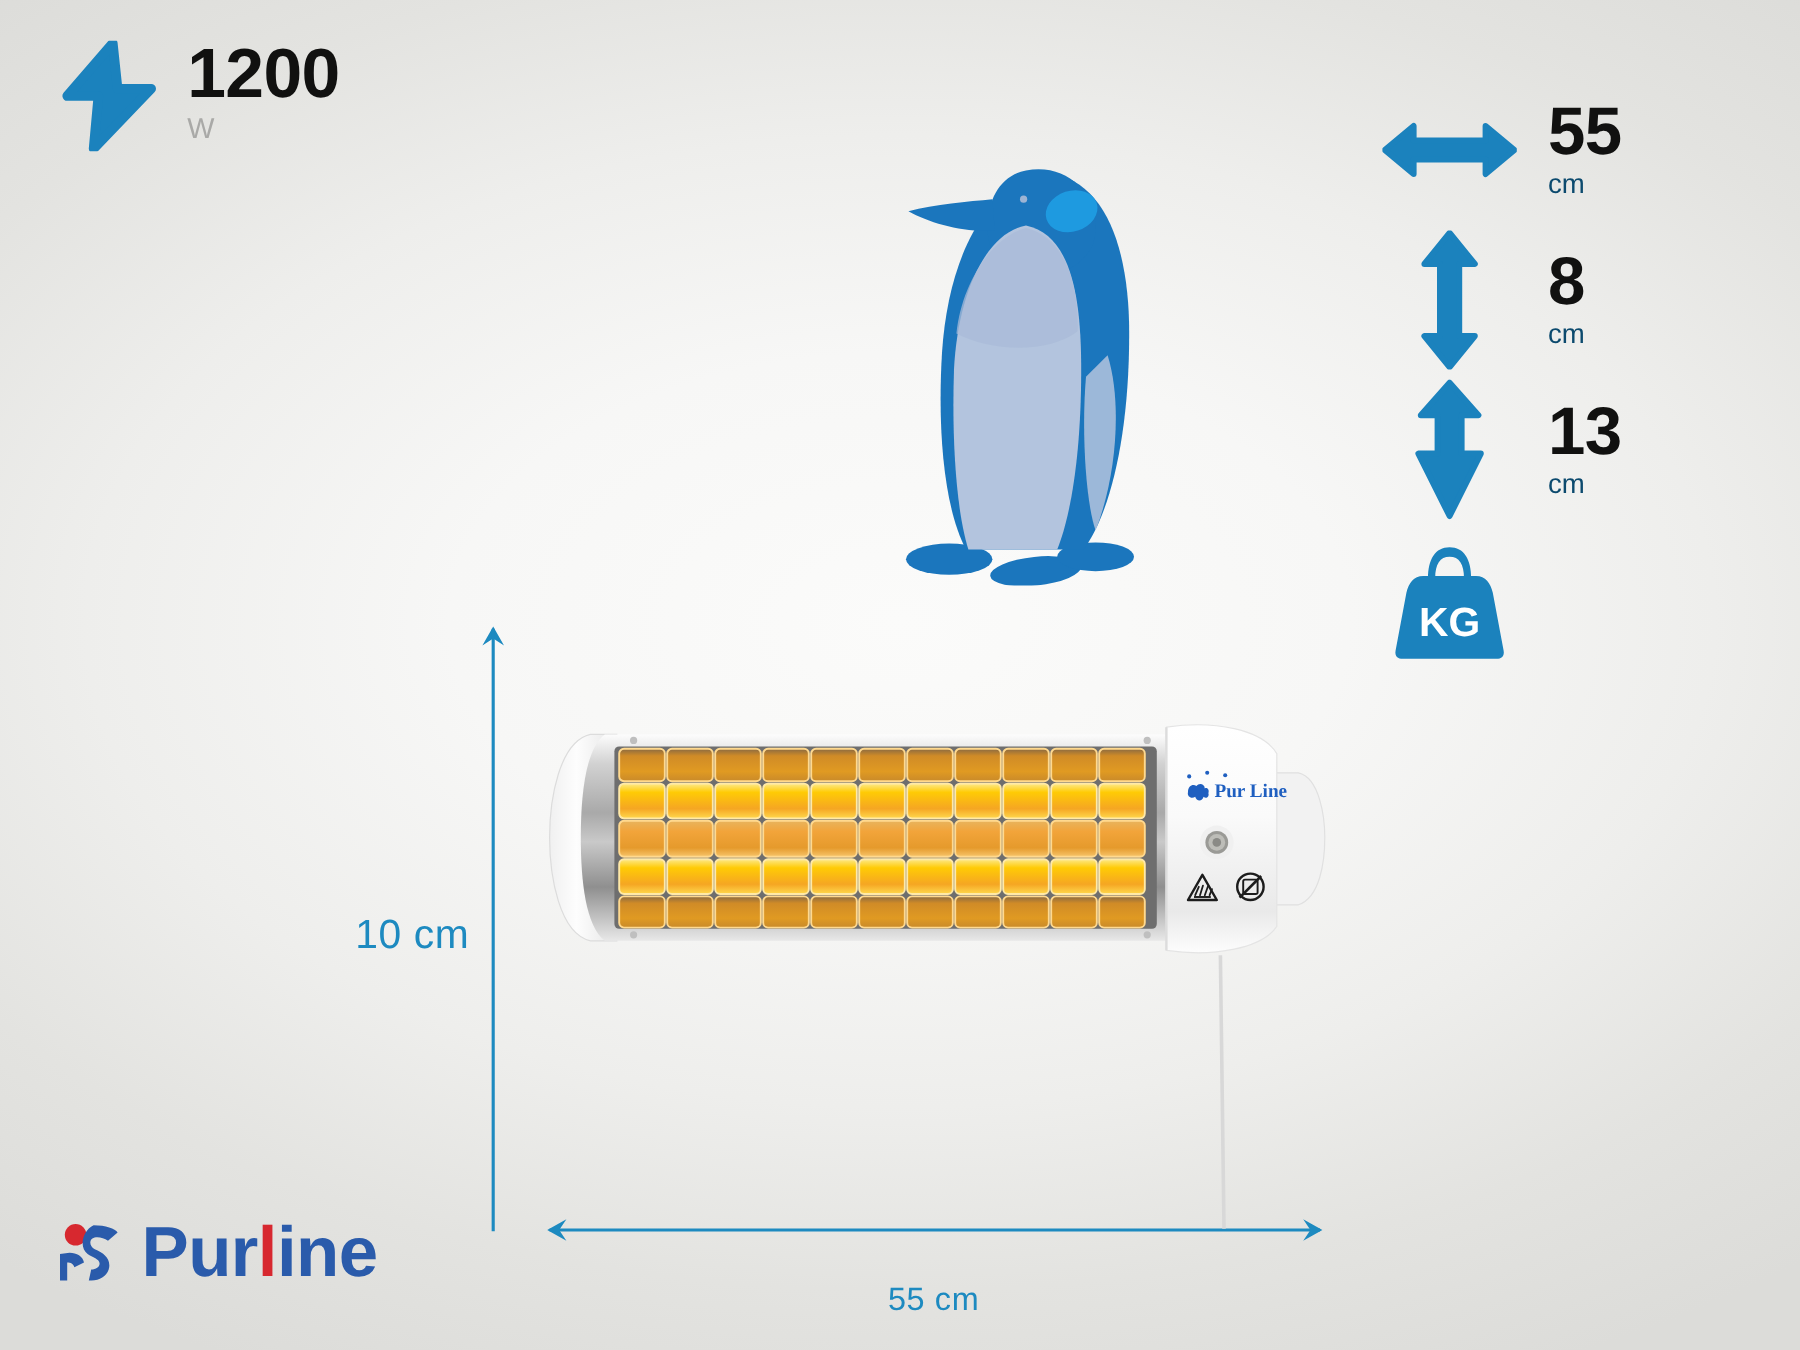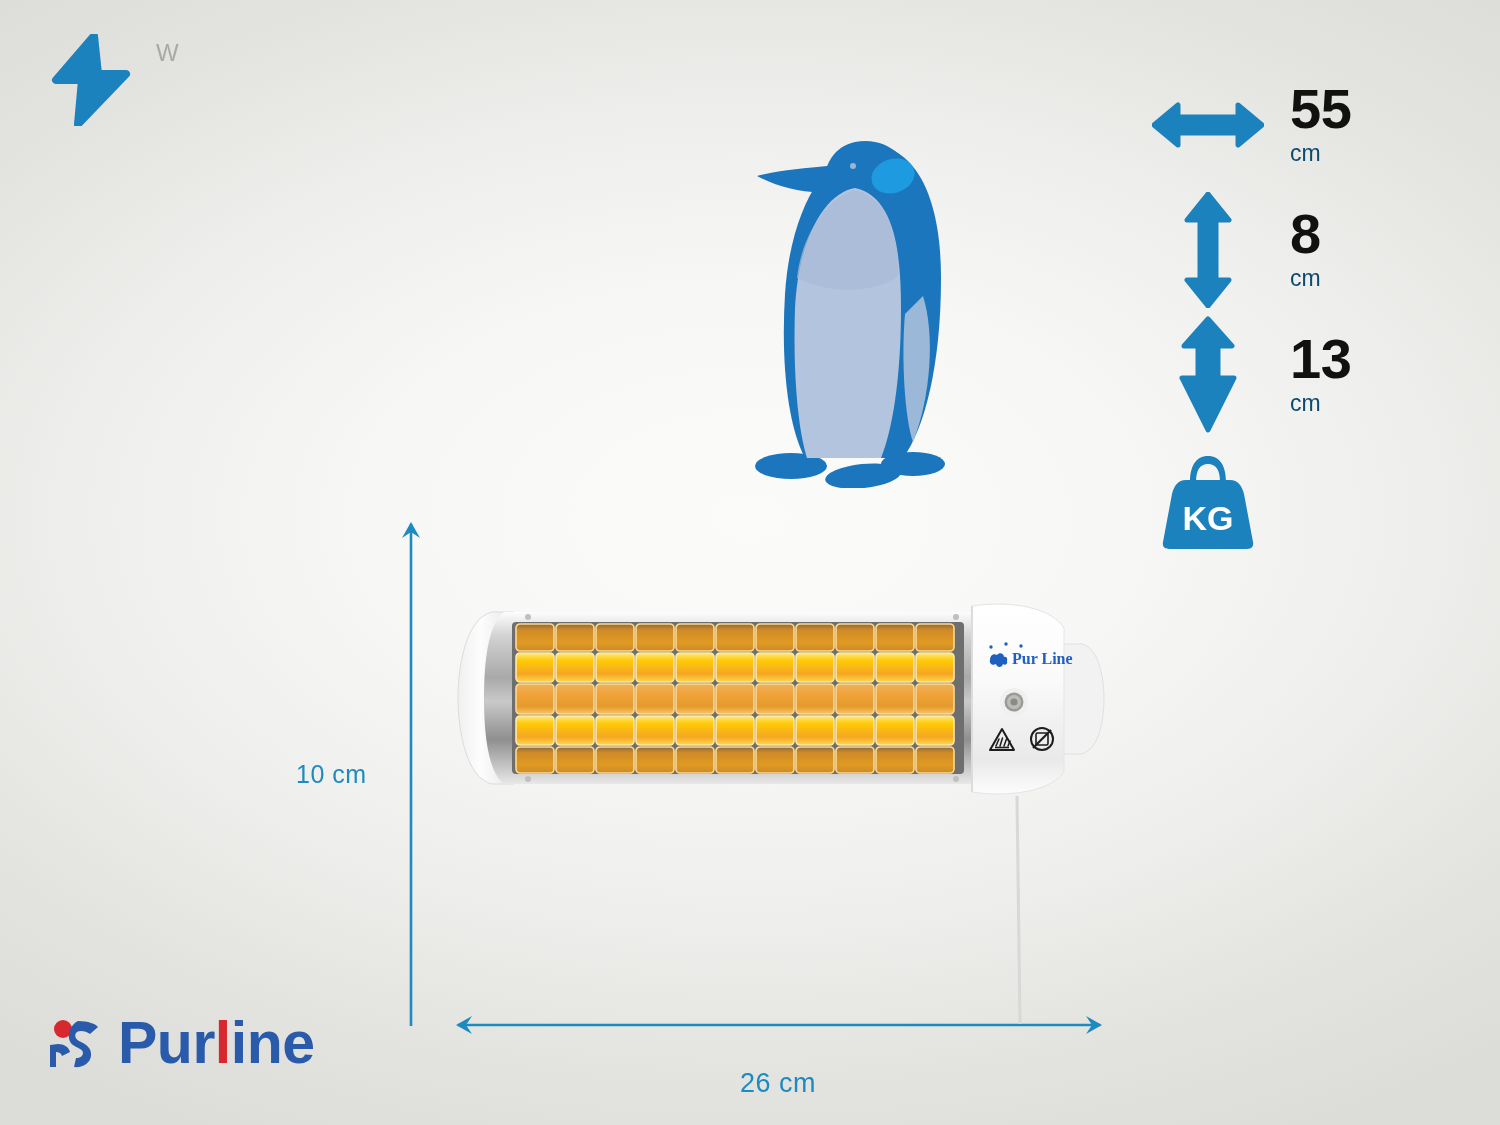--- a/index.html
+++ b/index.html
@@ -45,21 +45,21 @@
     letter-spacing: -0.5px;
   }
   .dim-unit { font-size: 23px; color: #0c4a6e; margin-top: 5px; }
 
   
   #penguin { left: 735px; top: 128px; width: 235px; height: 360px; }
 
   
   #height-measure { left: 398px; top: 518px; width: 26px; height: 512px; }
   #height-label {
-    left: 296px; top: 760px; font-size: 25px; color: #1d8ac0;
+    left: 296px; top: 760px; font-size: 34px; color: #1d8ac0;
     letter-spacing: 0.5px;
   }
   #width-measure { left: 452px; top: 1012px; width: 654px; height: 26px; }
   #width-label {
     left: 740px; top: 1068px; font-size: 27px; color: #1d8ac0;
     letter-spacing: 0.5px;
   }
 
   
   #product { left: 452px; top: 596px; width: 660px; height: 440px; }
@@ -74,20 +74,21 @@
   .wordmark .accent { color: #d7282f; }
 </style>
 </head>
 <body>
 
 <div class="abs" id="power-spec">
   <svg class="bolt" viewBox="0 0 86 92">
     <path d="M46 2 L8 46 L34 46 L30 90 L78 40 L50 40 Z" fill="#1b82bd" stroke="#1b82bd" stroke-width="8" stroke-linejoin="round"></path>
   </svg>
   <div class="spec-text">
+    <div class="spec-value">1200</div>
     <div class="spec-unit">W</div>
   </div>
 </div>
 
 <div class="abs" id="dimension-specs">
 
   <div class="dim-row">
     <div class="dim-icon">
       <svg width="112" height="50" viewBox="0 0 112 50">
         <path d="M2 25 L26 5 L26 17 L86 17 L86 5 L110 25 L86 45 L86 33 L26 33 L26 45 Z" fill="#1b82bd" stroke="#1b82bd" stroke-width="5" stroke-linejoin="round"></path>
@@ -168,21 +169,21 @@
   <path d="M13 4 L22 20 L13 14 L4 20 Z" fill="#1d8ac0"></path>
   <line x1="13" y1="6" x2="13" y2="508" stroke="#1d8ac0" stroke-width="2.6"></line>
 </svg>
 <div class="abs" id="height-label">10 cm</div>
 
 <svg class="abs" id="width-measure" viewBox="0 0 654 26">
   <path d="M4 13 L20 4 L14 13 L20 22 Z" fill="#1d8ac0"></path>
   <line x1="6" y1="13" x2="648" y2="13" stroke="#1d8ac0" stroke-width="2.6"></line>
   <path d="M650 13 L634 4 L640 13 L634 22 Z" fill="#1d8ac0"></path>
 </svg>
-<div class="abs" id="width-label">26 cm</div>
+<div class="abs" id="width-label">55 cm</div>
 
 <svg class="abs" id="product" viewBox="0 0 660 440">
   <defs>
     <linearGradient id="bodyShell" x1="0" y1="0" x2="0" y2="1">
       <stop offset="0%" stop-color="#ffffff"></stop>
       <stop offset="18%" stop-color="#f4f4f4"></stop>
       <stop offset="55%" stop-color="#e2e2e2"></stop>
       <stop offset="100%" stop-color="#ffffff"></stop>
     </linearGradient>
     <linearGradient id="metalFrame" x1="0" y1="0" x2="0" y2="1">

